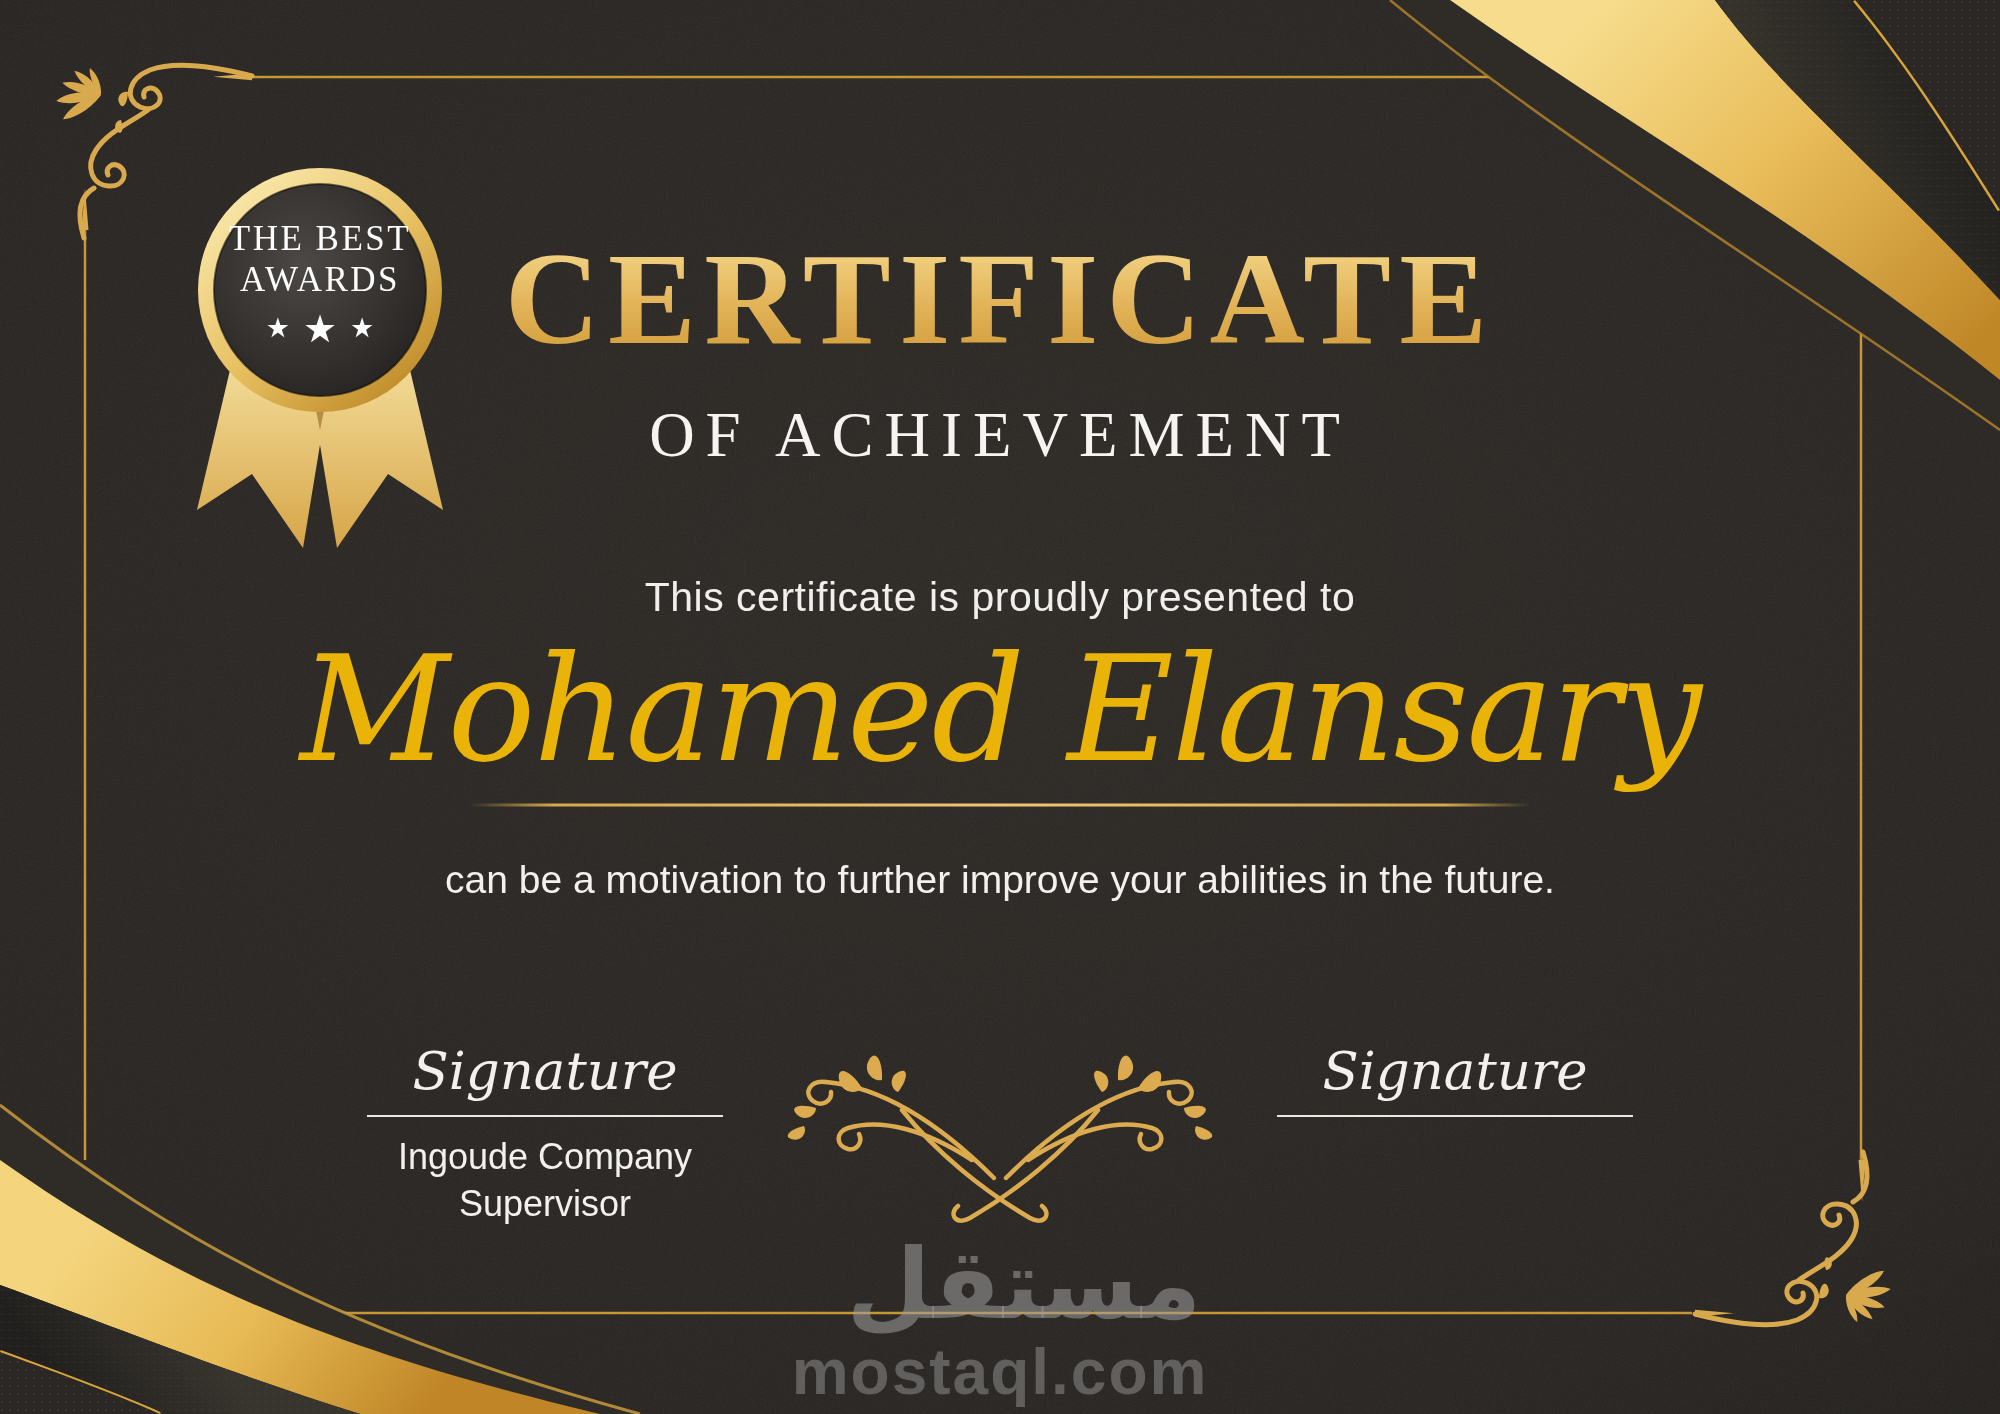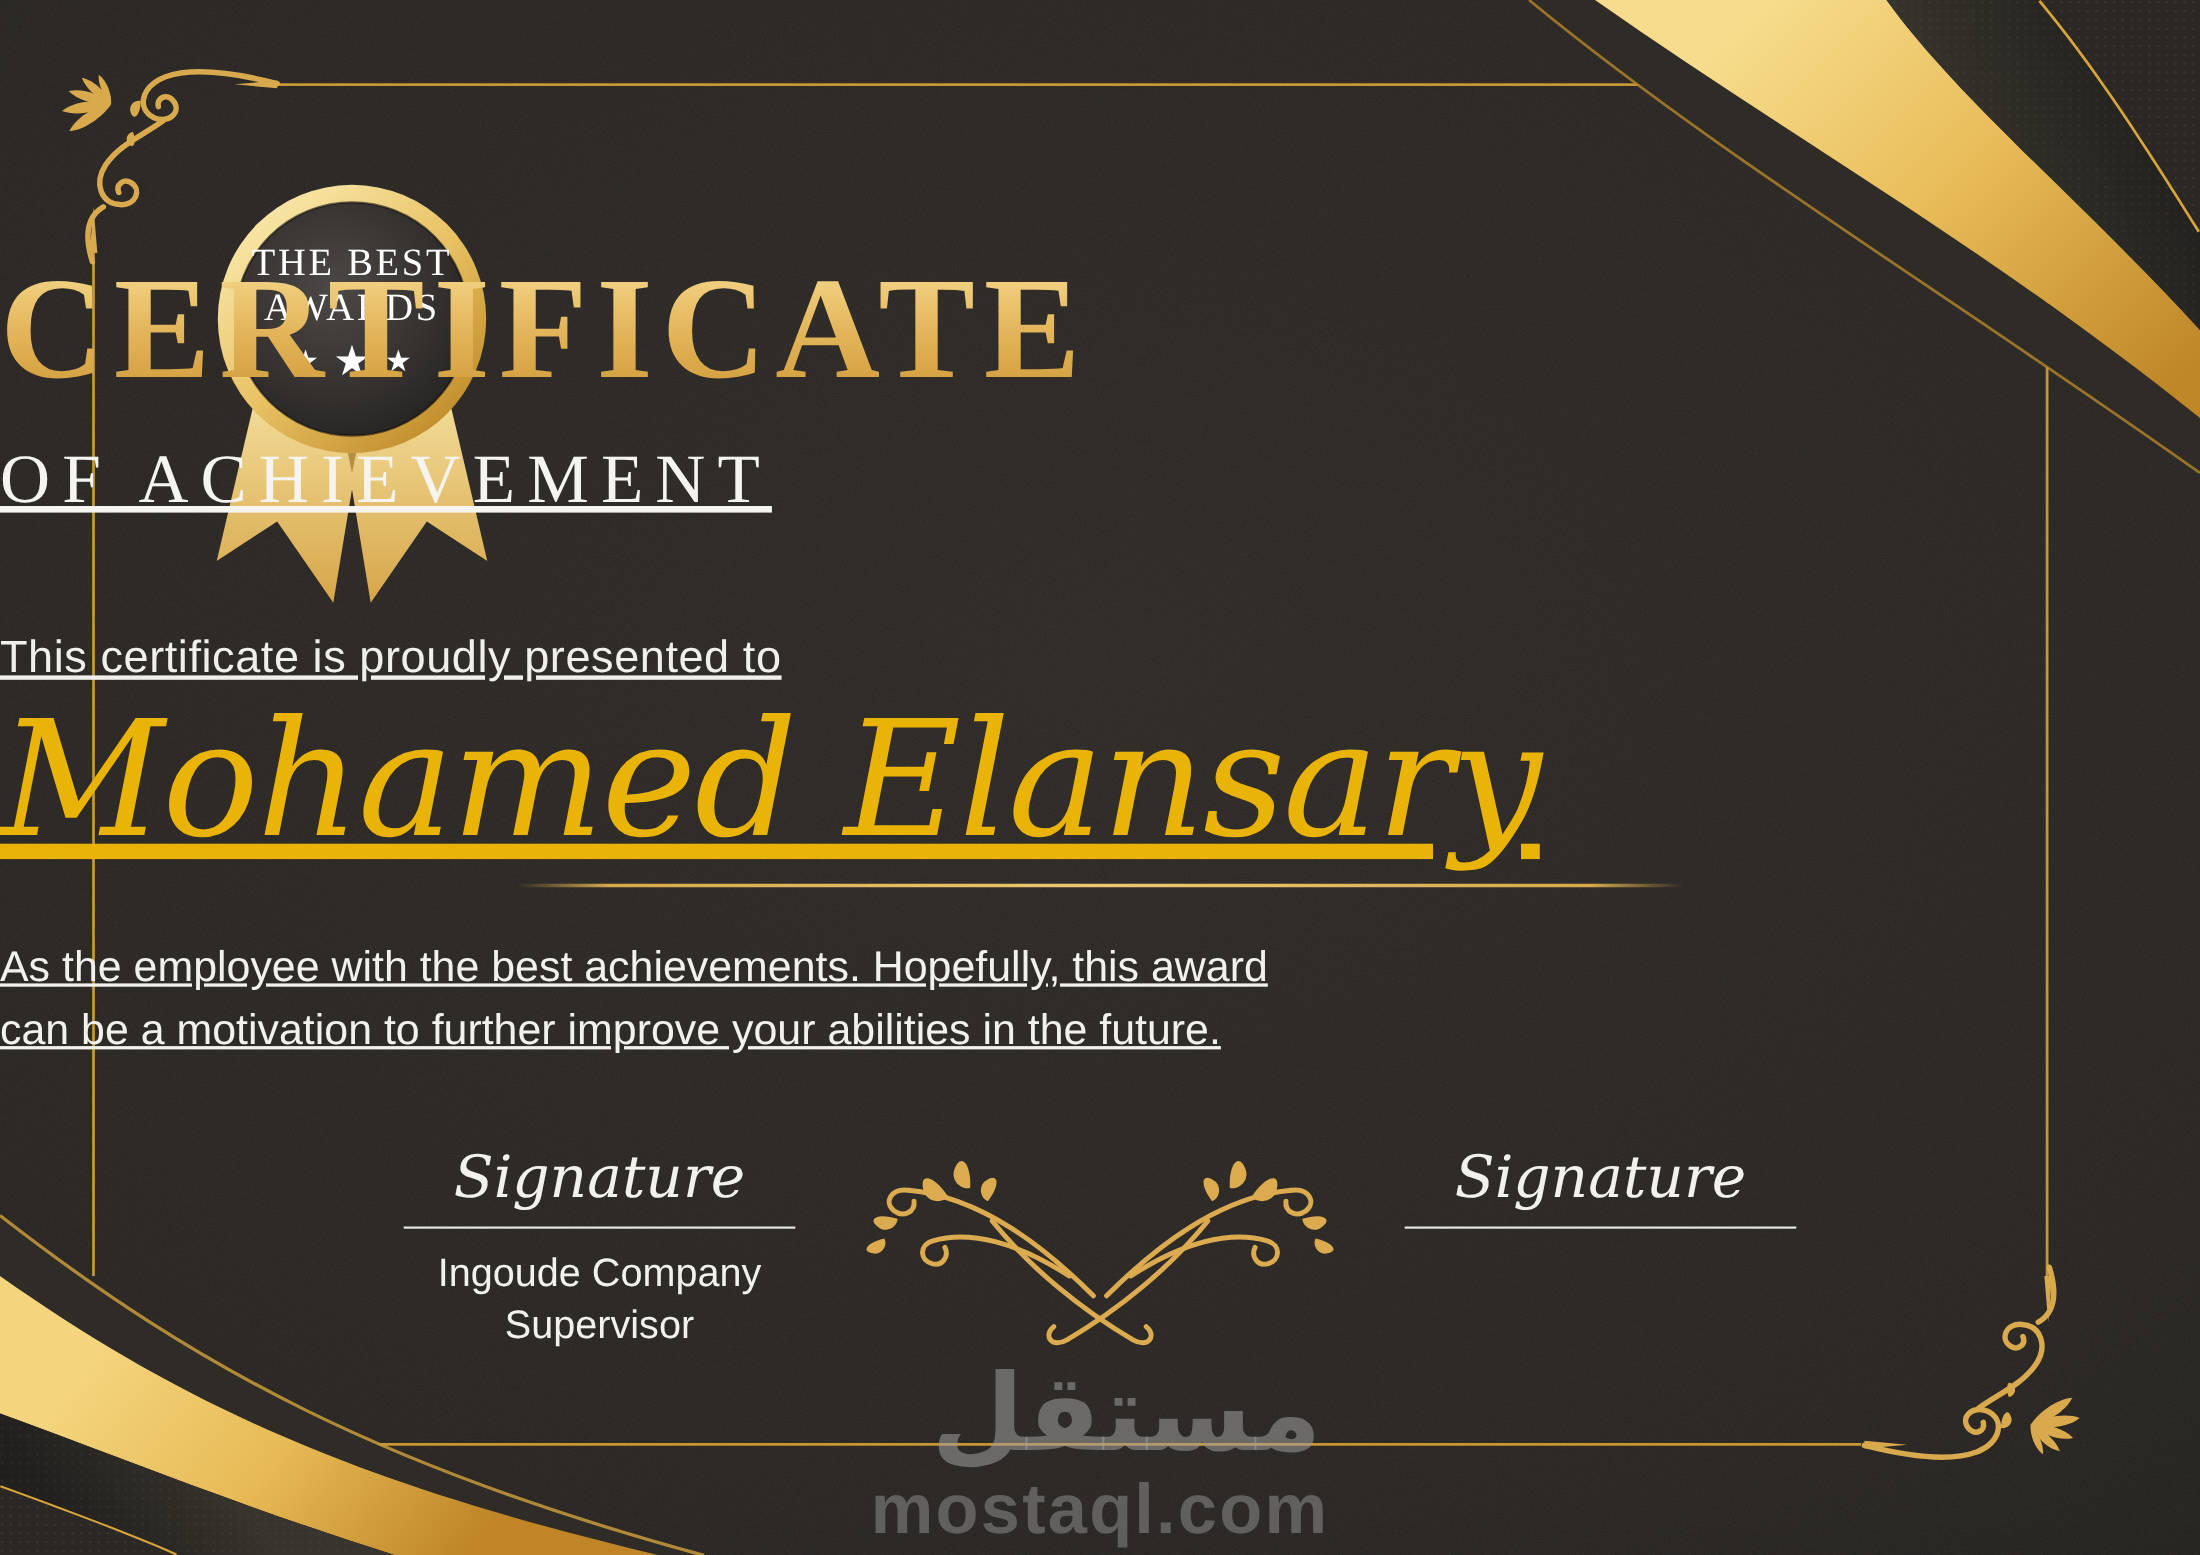--- a/index.html
+++ b/index.html
@@ -1,19 +1,19 @@
 <!DOCTYPE html>
 <html><head>
 <meta charset="utf-8">
 <style>
   html,body{margin:0;padding:0;background:#111;}
   .stage{position:relative;width:2000px;height:1414px;overflow:hidden;background:#262320;
          font-family:"Liberation Sans",sans-serif;}
   .stage svg.bg{position:absolute;left:0;top:0;width:2000px;height:1414px;display:block;}
-  .abs{position:absolute;left:0;right:0;text-decoration:underline;}
+  .abs{position:absolute;left:0;right:0;text-align:center;}
   .title{top:233px;font-family:"Liberation Serif",serif;font-weight:700;font-size:132px;line-height:1;
          letter-spacing:8px;background:linear-gradient(180deg,#f3d485 10%,#e2b358 55%,#d09a38 100%);
          -webkit-background-clip:text;background-clip:text;color:transparent;}
   .subtitle{top:404px;font-family:"Liberation Serif",serif;font-size:63px;line-height:1;
             letter-spacing:11px;color:#f6f4f1;font-weight:400;}
   .presented{top:549px;font-size:41px;line-height:1;color:#f0efec;letter-spacing:.5px;margin-top:28px;}
   .name{top:636px;font-family:"DejaVu Serif",serif;font-style:italic;font-size:146px;line-height:1;
         color:#eab308;letter-spacing:-2px;}
   .desc{top:851px;font-size:39px;line-height:57px;color:#f2f1ee;}
   .sig{position:absolute;width:400px;text-align:center;top:1044px;}
@@ -199,21 +199,20 @@
       <span class="s-small">★</span>
     </div>
   </div>
 
   <div class="abs title">CERTIFICATE</div>
   <div class="abs subtitle">OF ACHIEVEMENT</div>
   <div class="abs presented">This certificate is proudly presented to</div>
   <div class="abs name">Mohamed Elansary</div>
 
   <div class="abs desc">
-    <div>As the employee with the best achievements. Hopefully, this award</div>
     <div>can be a motivation to further improve your abilities in the future.</div>
   </div>
 
   <div class="sig sig-left">
     <div class="sig-script">Signature</div>
     <div class="sig-line"></div>
     <div class="sig-role">
       <div>Ingoude Company</div>
       <div>Supervisor</div>
     </div>

